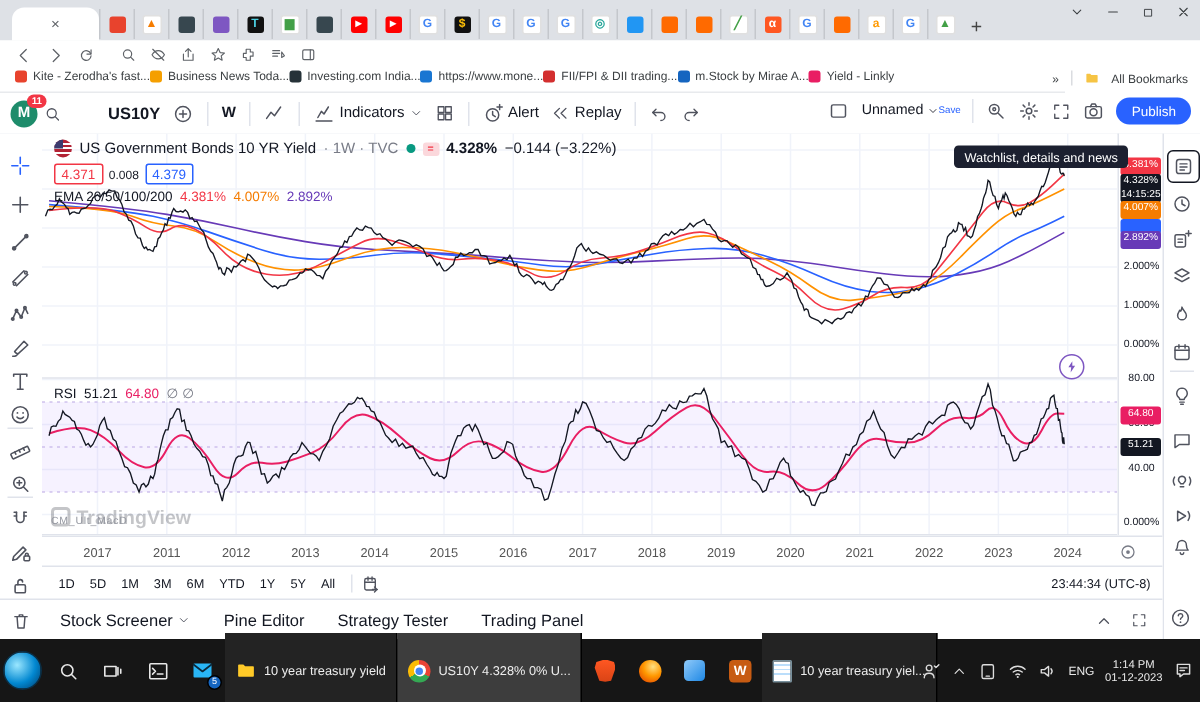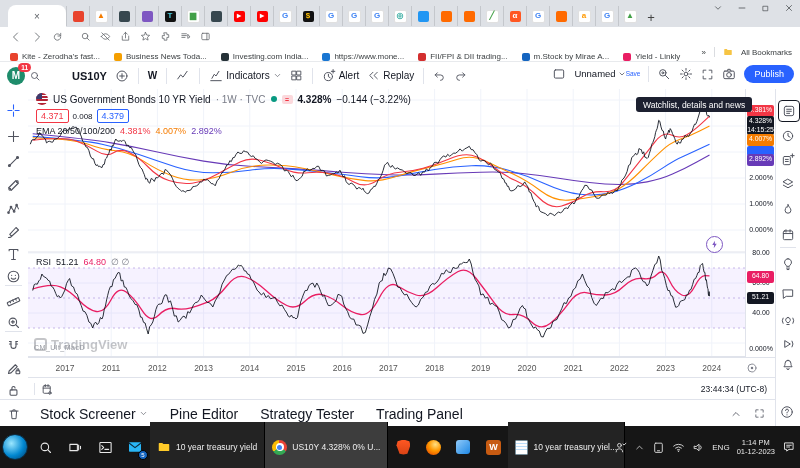--- a/index.html
+++ b/index.html
@@ -14,21 +14,21 @@
   #favtabs{display:flex;align-items:center;height:22px;}
   .tab{width:22px;height:20px;display:flex;align-items:center;justify-content:center;border-left:1px solid #c4c7cc;}
   .fav{width:11px;height:11px;border-radius:2px;display:flex;align-items:center;justify-content:center;
        font-size:8px;font-weight:bold;line-height:1;}
   #newtab{width:20px;height:20px;color:#444;font-size:13px;display:flex;align-items:center;justify-content:center;}
   #wctrl{position:absolute;right:6px;top:3px;display:flex;gap:14px;color:#3c4043;align-items:center;}
   #addrbar{left:0;top:27px;width:800px;height:19px;background:#fff;display:flex;align-items:center;gap:9px;padding-left:10px;box-sizing:border-box;color:#5f6368;}
   #urlpill{flex:0 0 560px;height:15px;background:#f1f3f4;border-radius:8px;display:flex;align-items:center;gap:5px;padding:0 8px;color:#202124;}
   #urltext{font-size:8.5px;}
   #addricons{display:flex;gap:9px;align-items:center;margin-left:8px;}
-  #bmbar{left:0;top:46px;width:710px;height:16px;background:#fff;border-bottom:1px solid #e8eaed;display:flex;align-items:flex-end;gap:14px;padding-left:10px;box-sizing:border-box;}
+  #bmbar{left:0;top:46px;width:710px;height:16px;background:#fff;border-bottom:1px solid #e8eaed;display:flex;align-items:flex-start;padding-left:10px;box-sizing:border-box;}
   .bm{display:flex;align-items:center;gap:4px;font-size:8px;color:#3c4043;}
   .bmico{width:8px;height:8px;border-radius:2px;}
   #bmright{position:absolute;right:8px;top:47px;display:flex;align-items:center;gap:8px;font-size:8px;color:#3c4043;}
   
   #tvbar{left:0;top:62px;width:800px;height:27px;background:#fff;border-bottom:1px solid #e0e3eb;display:flex;align-items:center;color:#131722;}
   .tvsep{width:1px;height:16px;background:#e0e3eb;margin:0 5px;}
   .tvitem{display:flex;align-items:center;gap:3px;font-size:10px;padding:0 4px;color:#131722;}
   .tvitem svg{color:#50535e;}
   #tvavatar{width:18px;height:18px;border-radius:50%;background:#1e8c6b;color:#fff;font-size:10px;font-weight:bold;
             display:flex;align-items:center;justify-content:center;margin-left:7px;position:relative;}
@@ -74,21 +74,21 @@
   .rtool.boxed{border:1px solid #131722;border-radius:4px;}
   .rdiv{position:absolute;left:4px;width:16px;height:1px;background:#e0e3eb;}
   
   #timeaxis{left:28px;top:357px;width:747px;height:20px;background:#fff;border-top:1px solid #e0e3eb;}
   .yr{position:absolute;top:5px;font-size:8.5px;color:#555;width:30px;text-align:center;}
   #axgear{position:absolute;left:718px;top:4px;color:#787b86;}
   #rangebar{left:28px;top:377px;width:747px;height:22px;background:#fff;border-top:1px solid #e0e3eb;display:flex;align-items:center;}
   .rng{font-size:8.5px;color:#131722;padding:0 5px;}
   #rbclock{position:absolute;right:8px;font-size:8.5px;color:#131722;}
   #statusbar{left:0;top:399px;width:775px;height:27px;background:#fff;border-top:1px solid #e0e3eb;display:flex;align-items:center;}
-  .stitem{font-size:14px;color:#131722;margin-right:22px;display:flex;align-items:center;gap:3px;}
+  .stitem{font-size:11px;color:#131722;margin-right:22px;display:flex;align-items:center;gap:3px;}
   #sbicons{position:absolute;right:10px;display:flex;gap:12px;color:#50535e;}
   #trashtool{position:absolute;left:7px;color:#50535e;}
   #helpbtn{position:absolute;left:780px;top:405px;color:#50535e;z-index:5;}
   
   #taskbar{left:0;top:426px;width:800px;height:42px;background:#161616;display:flex;align-items:center;color:#e8e8e8;}
   .tbico{width:30px;height:42px;display:flex;align-items:center;justify-content:center;position:relative;}
   .tbbtn{height:42px;display:flex;align-items:center;gap:5px;padding:4px 7px;font-size:8.5px;color:#eee;position:relative;background:#232323;border-right:1px solid #000;}
   .tbbtn.activewin{background:#3d3d3d;}
   .tbbtn::after,.tbunder::after{content:"";position:absolute;left:0;bottom:0;width:100%;height:2px;background:#76b9ed;}
   #startorb{width:24px;height:24px;border-radius:50%;background:radial-gradient(circle at 35% 35%,#9be7ff,#0288d1 55%,#014a7f 90%);border:1px solid #0b2e44;}
@@ -736,20 +736,31 @@
     <span class="yr" style="left: 345.4px;">2017</span>
     <span class="yr" style="left: 391.6px;">2018</span>
     <span class="yr" style="left: 437.8px;">2019</span>
     <span class="yr" style="left: 484px;">2020</span>
     <span class="yr" style="left: 530.2px;">2021</span>
     <span class="yr" style="left: 576.4px;">2022</span>
     <span class="yr" style="left: 622.6px;">2023</span>
     <span class="yr" style="left: 668.8px;">2024</span>
   </div>
 <div id="rangebar" class="abs">
+  <div id="ranges" style="display:flex;align-items:center;margin-left:6px;">
+      <span class="rng">1D</span>
+      <span class="rng">5D</span>
+      <span class="rng">1M</span>
+      <span class="rng">3M</span>
+      <span class="rng">6M</span>
+      <span class="rng">YTD</span>
+      <span class="rng">1Y</span>
+      <span class="rng">5Y</span>
+      <span class="rng">All</span>
+    </div>
   <span style="width:1px;height:12px;background:#e0e3eb;margin:0 6px;"></span>
   <span style="color:#50535e">
       <svg viewBox="0 0 24 24" width="13" height="13" fill="none" stroke="currentColor" stroke-width="1.7" stroke-linecap="round" stroke-linejoin="round">
         <rect x="4" y="5" width="13" height="14" rx="2"></rect>
         <path d="M4 9.5h13M8 3v4M13 3v4M16 15.5l3 3-3 3M19.5 18.5h-6"></path>
       </svg>
     </span>
   <span id="rbclock">23:44:34 (UTC-8)</span>
 </div>
 <div id="statusbar" class="abs">

